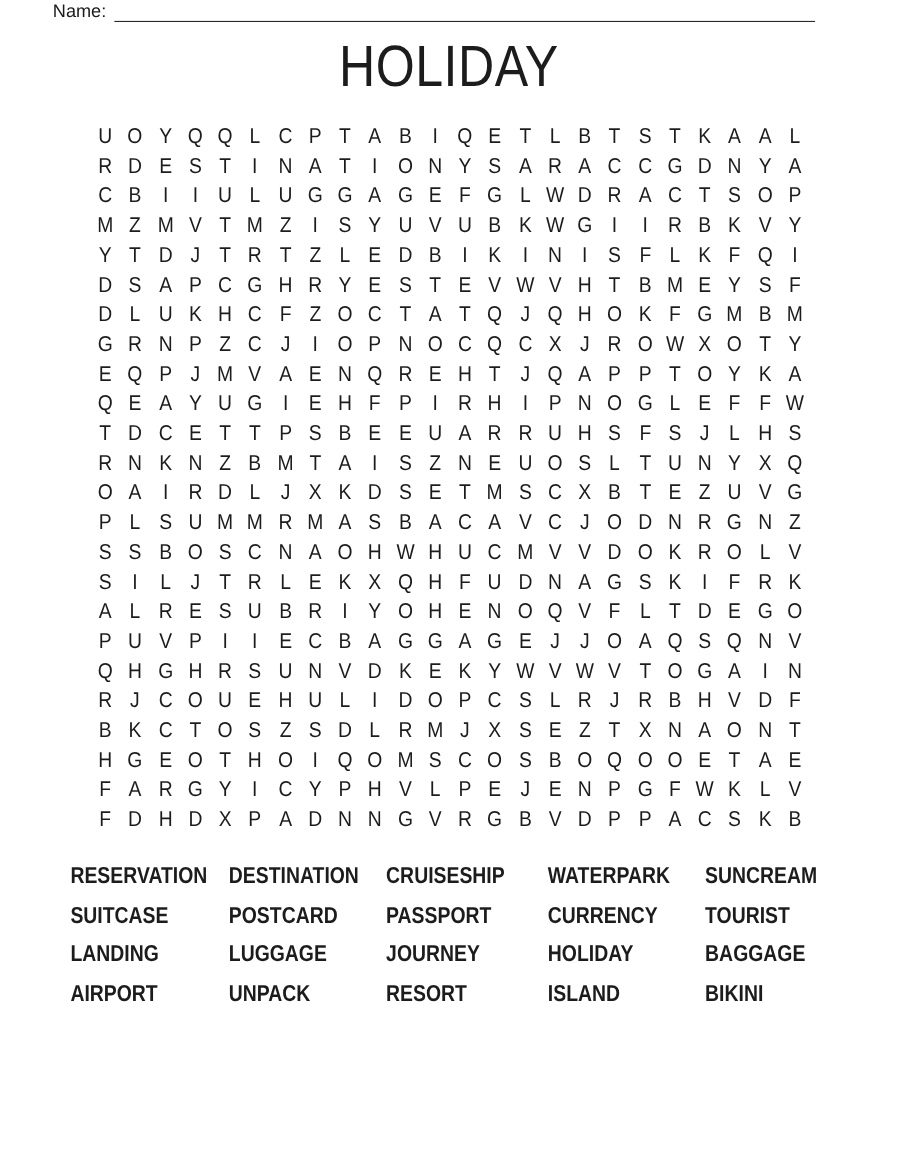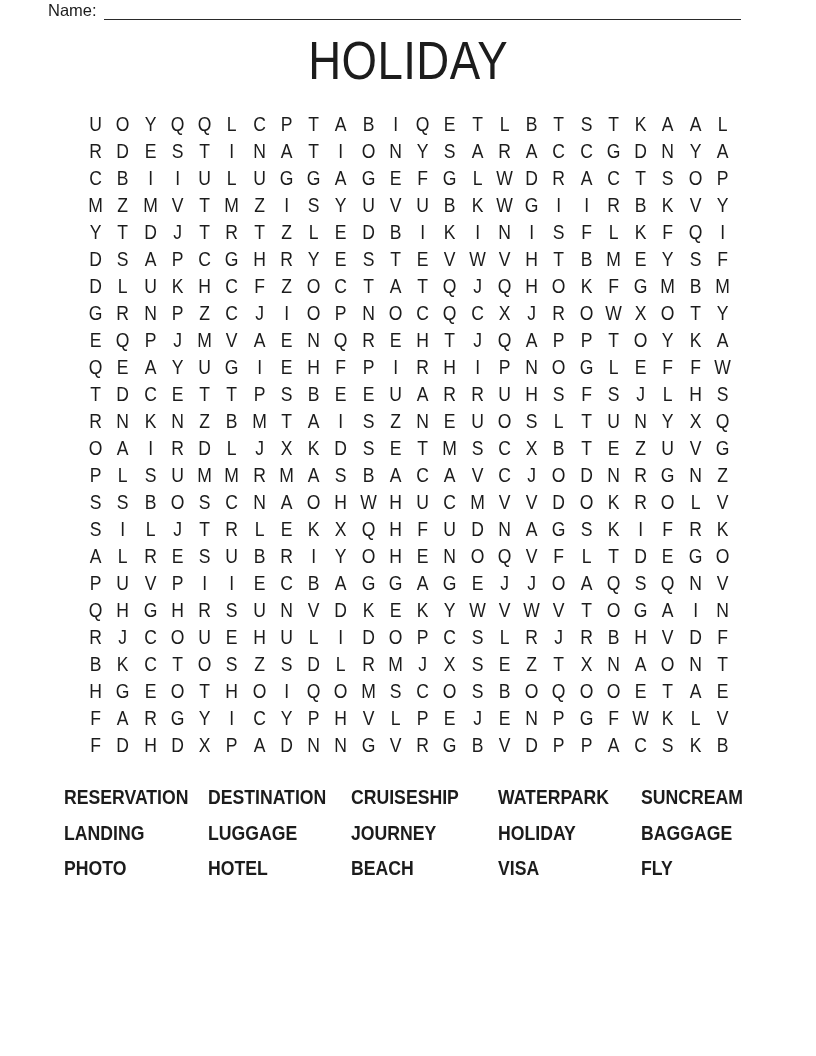--- a/index.html
+++ b/index.html
@@ -744,28 +744,35 @@
 
   <div class="word-list">
       <div class="word-row">
         <span class="word-item">RESERVATION</span>
         <span class="word-item">DESTINATION</span>
         <span class="word-item">CRUISESHIP</span>
         <span class="word-item">WATERPARK</span>
         <span class="word-item">SUNCREAM</span>
       </div>
       <div class="word-row">
+        <span class="word-item">SUITCASE</span>
+        <span class="word-item">POSTCARD</span>
+        <span class="word-item">PASSPORT</span>
+        <span class="word-item">CURRENCY</span>
+        <span class="word-item">TOURIST</span>
+      </div>
+      <div class="word-row">
         <span class="word-item">LANDING</span>
         <span class="word-item">LUGGAGE</span>
         <span class="word-item">JOURNEY</span>
         <span class="word-item">HOLIDAY</span>
         <span class="word-item">BAGGAGE</span>
       </div>
       <div class="word-row">
-        <span class="word-item">PHOTO</span>
-        <span class="word-item">HOTEL</span>
-        <span class="word-item">BEACH</span>
-        <span class="word-item">VISA</span>
-        <span class="word-item">FLY</span>
+        <span class="word-item">AIRPORT</span>
+        <span class="word-item">UNPACK</span>
+        <span class="word-item">RESORT</span>
+        <span class="word-item">ISLAND</span>
+        <span class="word-item">BIKINI</span>
       </div>
     </div>
 
 </div>
 
 </body></html>

